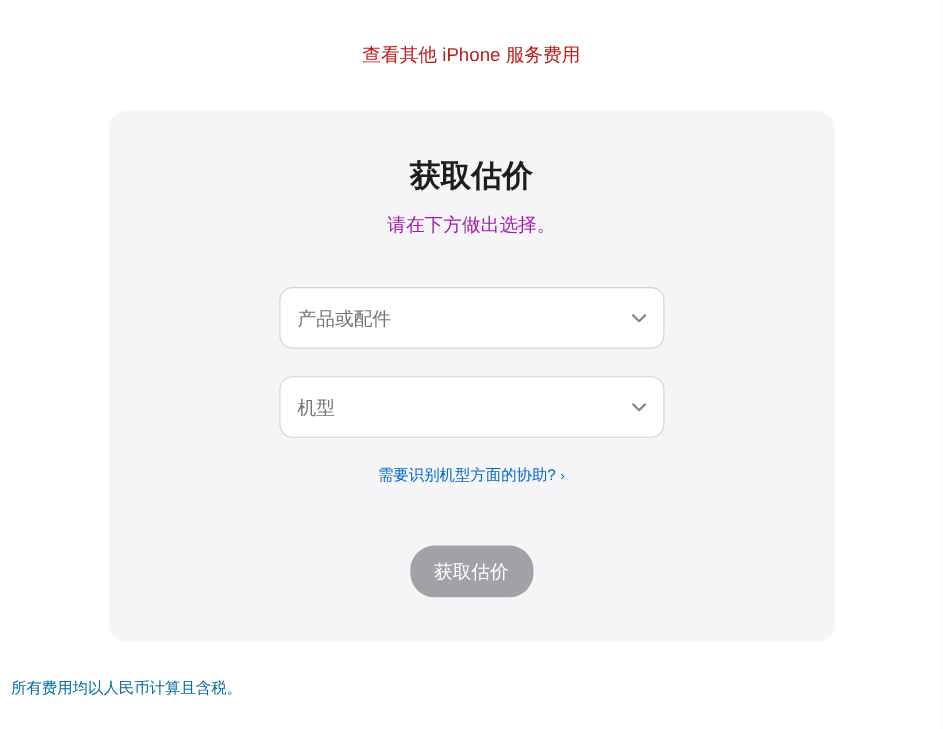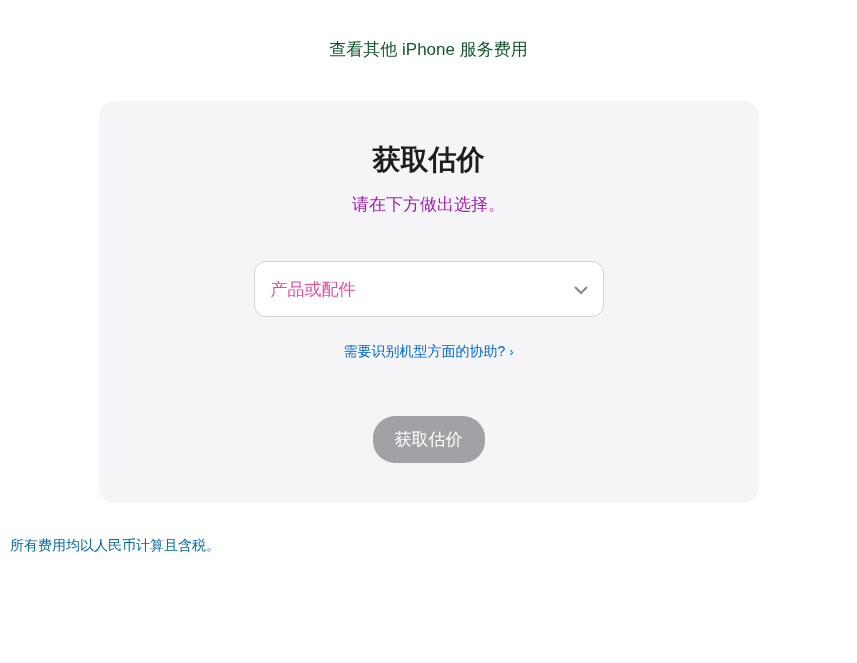--- a/index.html
+++ b/index.html
@@ -14,21 +14,21 @@
       height: 663px;
       overflow: hidden;
       color: #1d1d1f;
     }
     .top-link {
       text-align: center;
       padding-top: 38px;
       padding-bottom: 20px;
     }
     .top-link a {
-      color: #14532d;
+      color: #b91c1c;
       text-decoration: none;
       font-size: 17px;
     }
     .card {
       background: #f5f5f7;
       border-radius: 16px;
       width: 660px;
       margin: 20px auto;
       padding: 40px 20px 40px 20px;
       text-align: center;
@@ -50,21 +50,21 @@
       margin: 0 auto 25px auto;
     }
     .select-field {
       width: 100%;
       height: 56px;
       background: #ffffff;
       border: 1px solid #d2d2d7;
       border-radius: 12px;
       padding: 0 40px 0 16px;
       font-size: 17px;
-      color: #ec4899;
+      color: #737373;
       text-align: left;
       cursor: pointer;
       display: flex;
       align-items: center;
     }
     .chevron {
       position: absolute;
       right: 16px;
       top: 50%;
       transform: translateY(-50%);
@@ -128,20 +128,30 @@
     <div class="select-field">
       <span>产品或配件</span>
     </div>
     <span class="chevron">
       <svg viewBox="0 0 14 8">
           <polyline points="1,1 7,7 13,1"></polyline>
         </svg>
     </span>
   </div>
 
+  <div class="select-wrapper">
+    <div class="select-field">
+      <span>机型</span>
+    </div>
+    <span class="chevron">
+      <svg viewBox="0 0 14 8">
+          <polyline points="1,1 7,7 13,1"></polyline>
+        </svg>
+    </span>
+  </div>
 
   <a href="#" class="help-link">
     <span>需要识别机型方面的协助?</span>
     <span class="arrow">›</span>
   </a>
   <br>
 
   <button class="submit-button">获取估价</button>
 </div>
 

